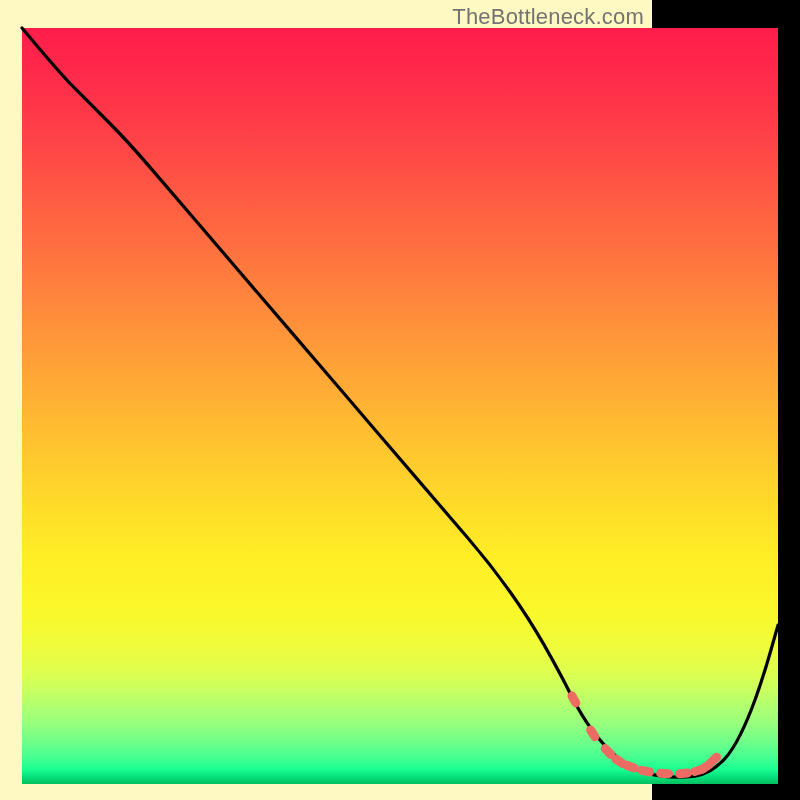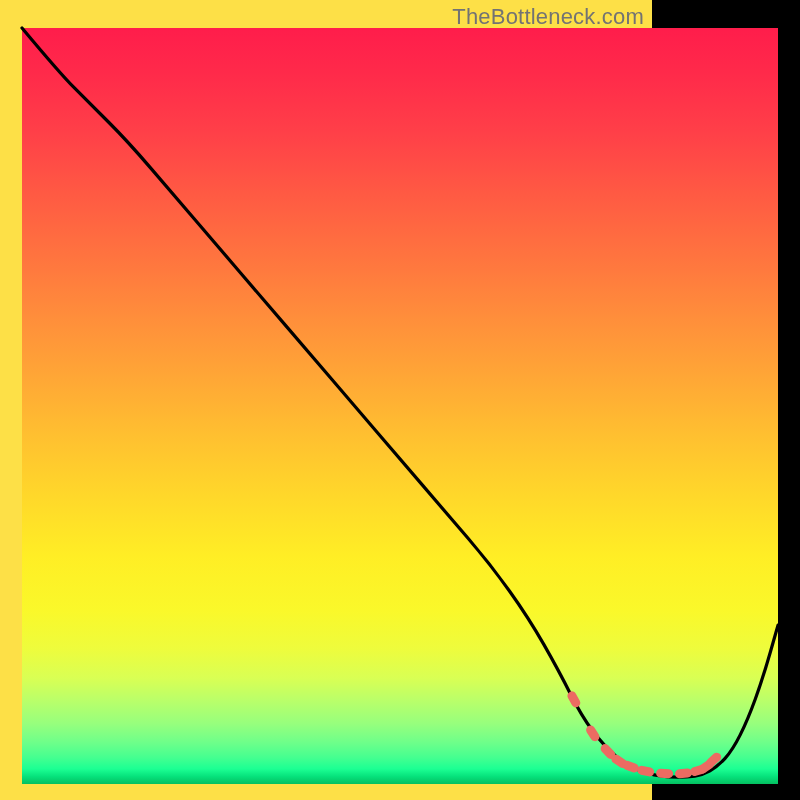--- a/index.html
+++ b/index.html
@@ -8,21 +8,21 @@
     width: 800px;
     height: 800px;
     background: #000;
     overflow: hidden;
     font-family: Arial, Helvetica, sans-serif;
   }
   .frame {
     position: relative;
     width: 652px;
     height: 800px;
-    background: #fde047;
+    background: #fef9c3;
   }
   .watermark {
     position: absolute;
     top: 4px;
     right: 8px;
     color: #737373;
     font-size: 22px;
     font-weight: 500;
     letter-spacing: 0.2px;
     z-index: 30;

